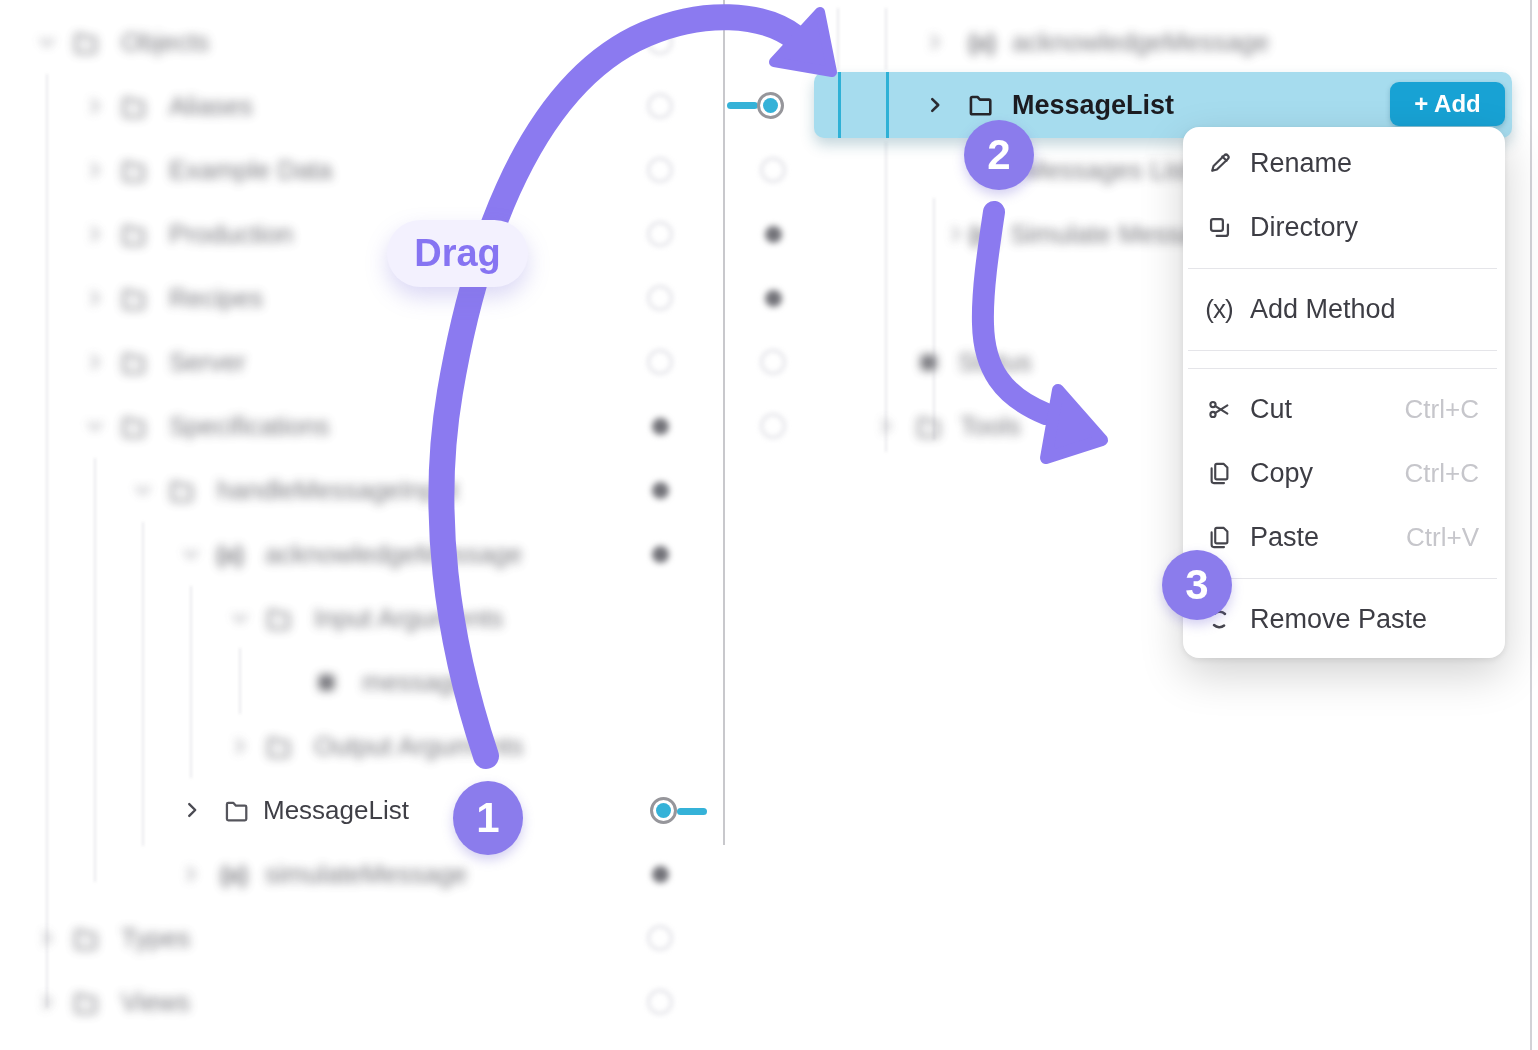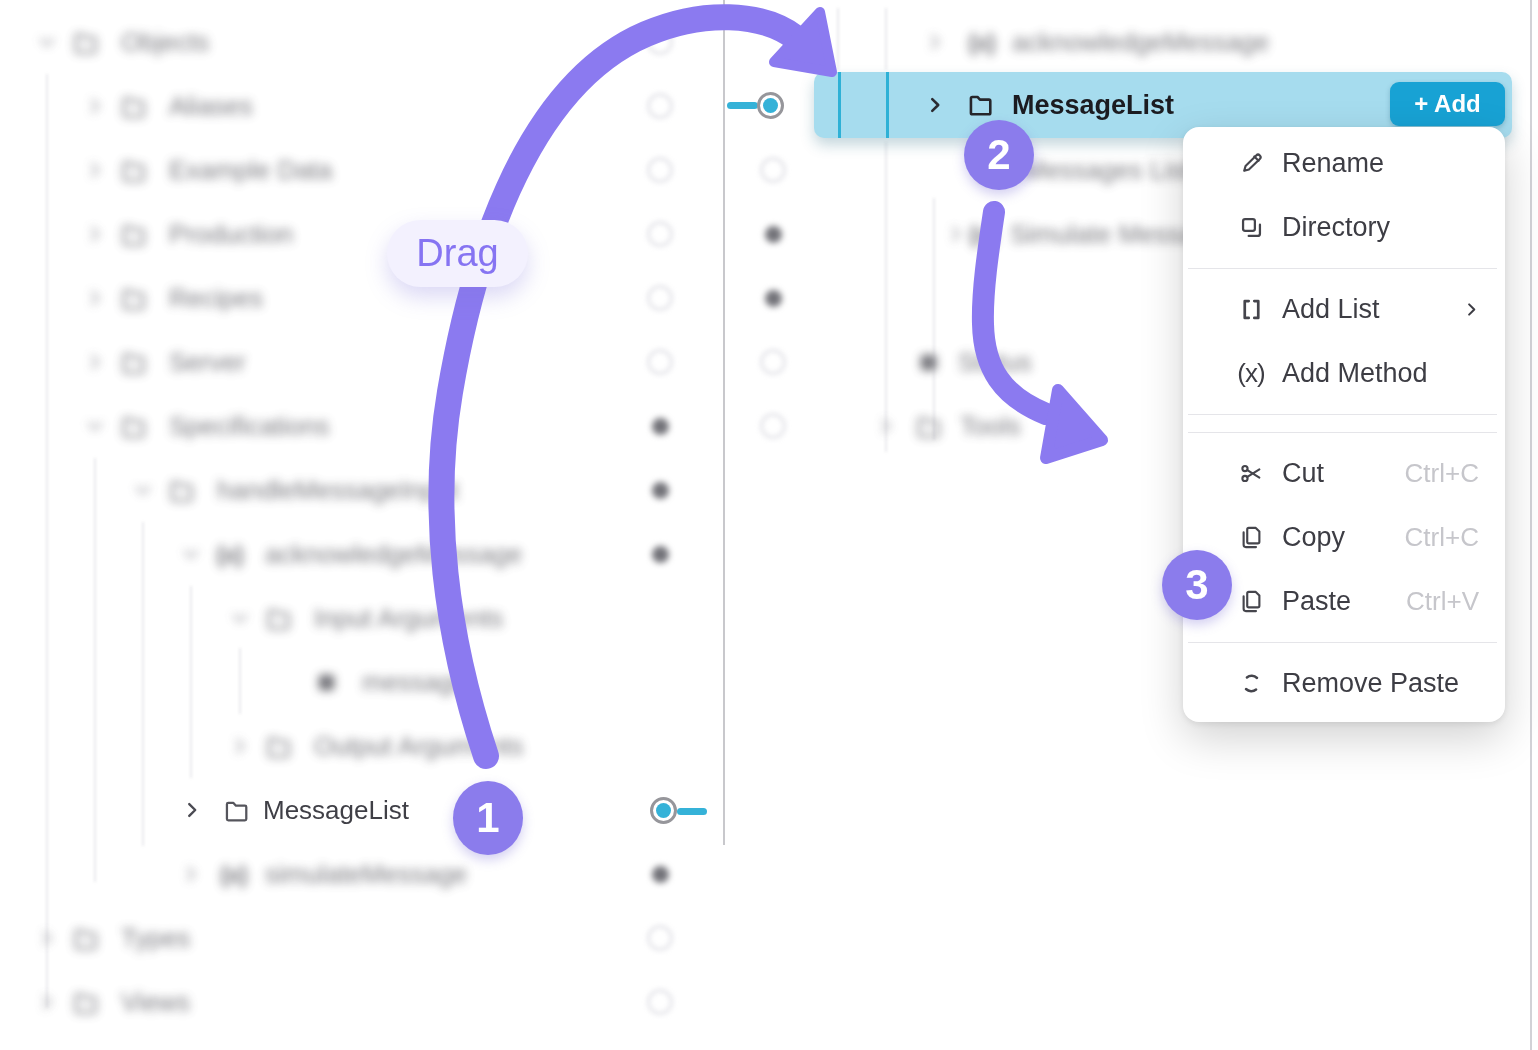--- a/index.html
+++ b/index.html
@@ -42,36 +42,36 @@
 
   
   .conn-line{position:absolute;height:7px;background:#35b2d8;border-radius:4px;z-index:4;}
   .conn-ring{position:absolute;width:27px;height:27px;border:3px solid #96969b;background:#fff;
              border-radius:50%;box-sizing:border-box;z-index:4;}
   .conn-dot{position:absolute;width:15px;height:15px;background:#35b2d8;border-radius:50%;z-index:4;}
 
   
   .arrows{position:absolute;left:0;top:0;width:1538px;height:1050px;z-index:5;pointer-events:none;}
   .pill{position:absolute;display:flex;align-items:center;justify-content:center;background:#f3f1fe;
-        border-radius:34px;color:#8674f2;font-weight:400;z-index:6;
+        border-radius:34px;color:#8674f2;font-weight:700;z-index:6;
         box-shadow:0 10px 22px rgba(125,115,220,.28);}
   .pill-drag{left:387px;top:220px;width:141px;height:67px;font-size:38px;}
   .pill-right{left:878px;top:265px;width:237px;height:64px;font-size:38px;}
   .badge{position:absolute;display:flex;align-items:center;justify-content:center;background:#8b7cec;
          border-radius:50%;color:#fff;font-weight:700;font-size:42px;z-index:6;
          box-shadow:0 5px 12px rgba(110,95,210,.30);}
   .badge-1{left:453px;top:781px;width:70px;height:74px;}
   .badge-2{left:964px;top:120px;width:70px;height:70px;}
   .badge-3{left:1162px;top:550px;width:70px;height:70px;z-index:8;}
 
   
   .menu{position:absolute;left:1183px;top:127px;width:322px;background:#fff;border-radius:16px;
         box-shadow:0 2px 6px rgba(0,0,0,.08),0 16px 44px rgba(0,0,0,.18);
         padding:4px 0 7px;display:flex;flex-direction:column;z-index:7;}
-  .mi{display:flex;align-items:center;height:64px;cursor:pointer;padding-left:32px;}
+  .mi{display:flex;align-items:center;height:64px;cursor:pointer;}
   .mi .mic{width:28px;height:28px;margin-left:22px;flex:none;display:flex;align-items:center;
            justify-content:center;color:#45454c;}
   .mi .mic svg{width:27px;height:27px;display:block;}
   .mi .mic.method{font-size:26px;font-weight:500;letter-spacing:-1px;color:#3d3d44;}
   .mi .ml{margin-left:17px;font-size:27px;color:#3d3d44;white-space:nowrap;}
   .mi .msc{margin-left:auto;margin-right:26px;font-size:26px;color:#c6c6cb;}
   .mi .msub{margin-left:auto;margin-right:24px;width:19px;height:19px;color:#3d3d44;}
   .mi .msub svg{display:block;width:100%;height:100%;}
   .mi.hl-item{height:62px;margin:0 8px 0 5px;background:#efefef;border-radius:8px;}
   .menu-divider{height:1px;background:#e5e5e9;margin:8.5px 8px 8.5px 5px;}
@@ -479,37 +479,20 @@
             <g fill="none" stroke="currentColor" stroke-width="2" stroke-linecap="round" stroke-linejoin="round">
               <rect x="4.5" y="4.5" width="10.5" height="10.5" rx="1.8"></rect>
               <path d="M9.5 19.5h8c1.1 0 2-.9 2-2v-8"></path>
             </g>
           </svg>
         </span>
         <span class="ml">Directory</span>
       </div>
       <div class="menu-divider"></div>
       <div class="mi">
-        <span class="mic">
-          <svg viewBox="0 0 24 24">
-            <g fill="none" stroke="currentColor" stroke-width="2.4" stroke-linecap="round" stroke-linejoin="round">
-              <path d="M9.5 4.5H6v15h3.5M14.5 4.5H18v15h-3.5"></path>
-            </g>
-          </svg>
-        </span>
-        <span class="ml">Add List</span>
-        <span class="msub">
-          <svg viewBox="0 0 24 24">
-            <g fill="none" stroke="currentColor" stroke-width="2.6" stroke-linecap="round" stroke-linejoin="round">
-              <path d="M9 5.5 15.5 12 9 18.5"></path>
-            </g>
-          </svg>
-        </span>
-      </div>
-      <div class="mi">
         <span class="mic method">(x)</span>
         <span class="ml">Add Method</span>
       </div>
       <div class="menu-divider"></div>
       <div class="menu-divider"></div>
       <div class="mi">
         <span class="mic">
           <svg viewBox="0 0 24 24">
             <g fill="none" stroke="currentColor" stroke-width="1.9" stroke-linecap="round" stroke-linejoin="round">
               <circle cx="6.2" cy="7.6" r="2.3"></circle>

